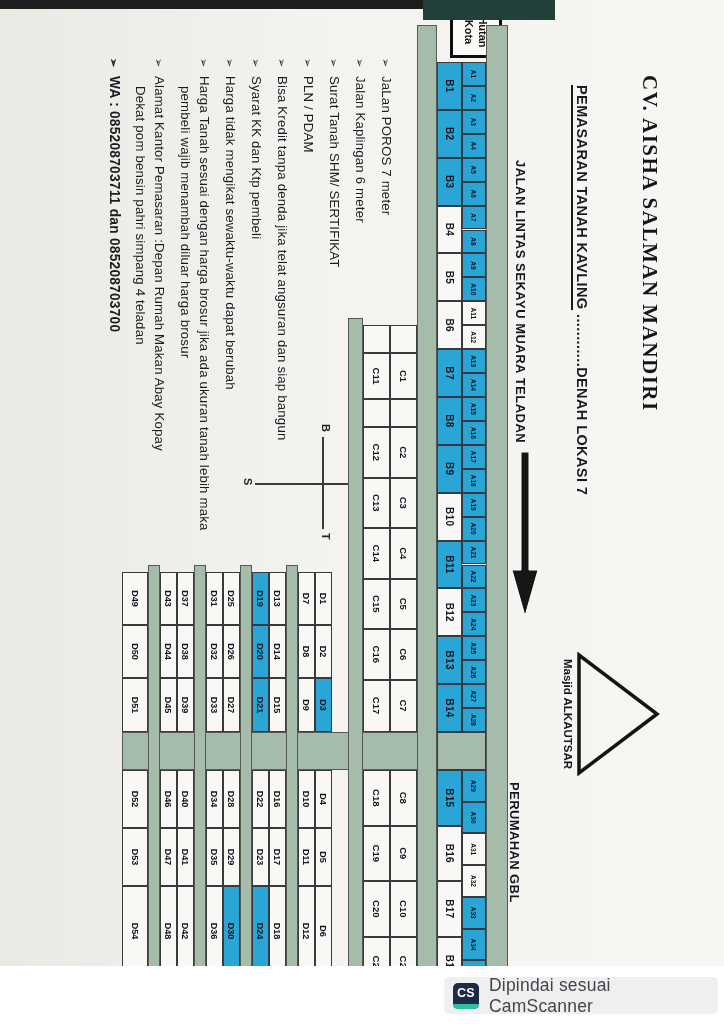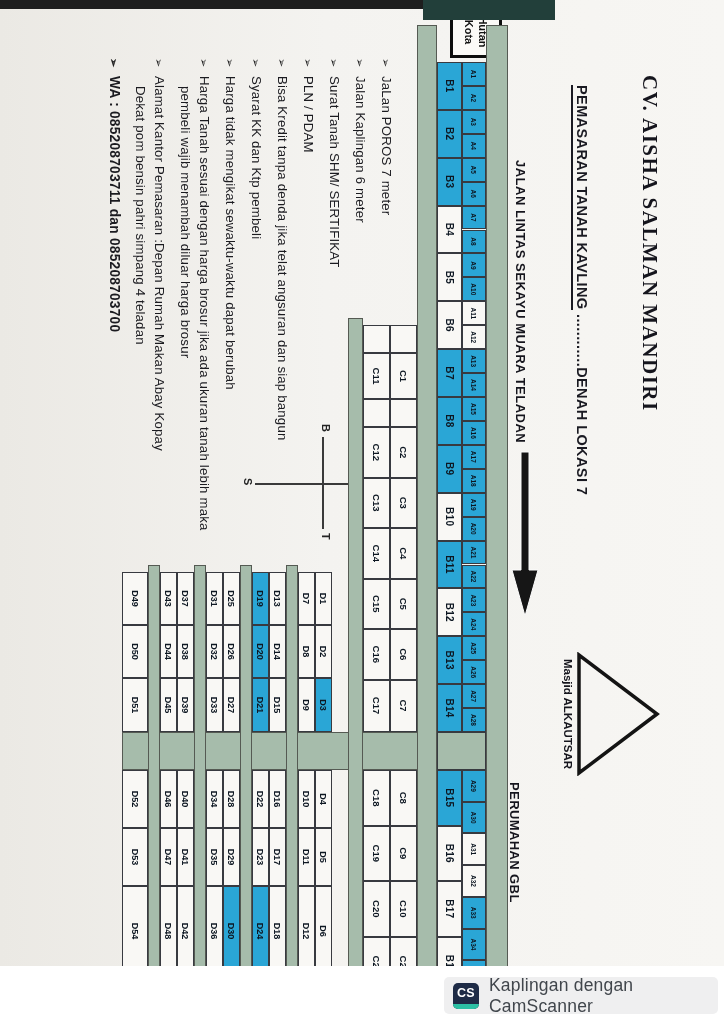--- a/index.html
+++ b/index.html
@@ -243,16 +243,16 @@
 
   <div class="art1"></div>
   <div class="art2"></div>
 
   <div id="footerbar">
     <div id="cspill">
       <div id="cslogo">
         <span class="cstxt">CS</span>
         <div class="csbar"></div>
       </div>
-      <span id="cstext">Kaplingan dengan CamScanner</span>
+      <span id="cstext">Dipindai sesuai CamScanner</span>
     </div>
   </div>
 </div>
 
 </body></html>

